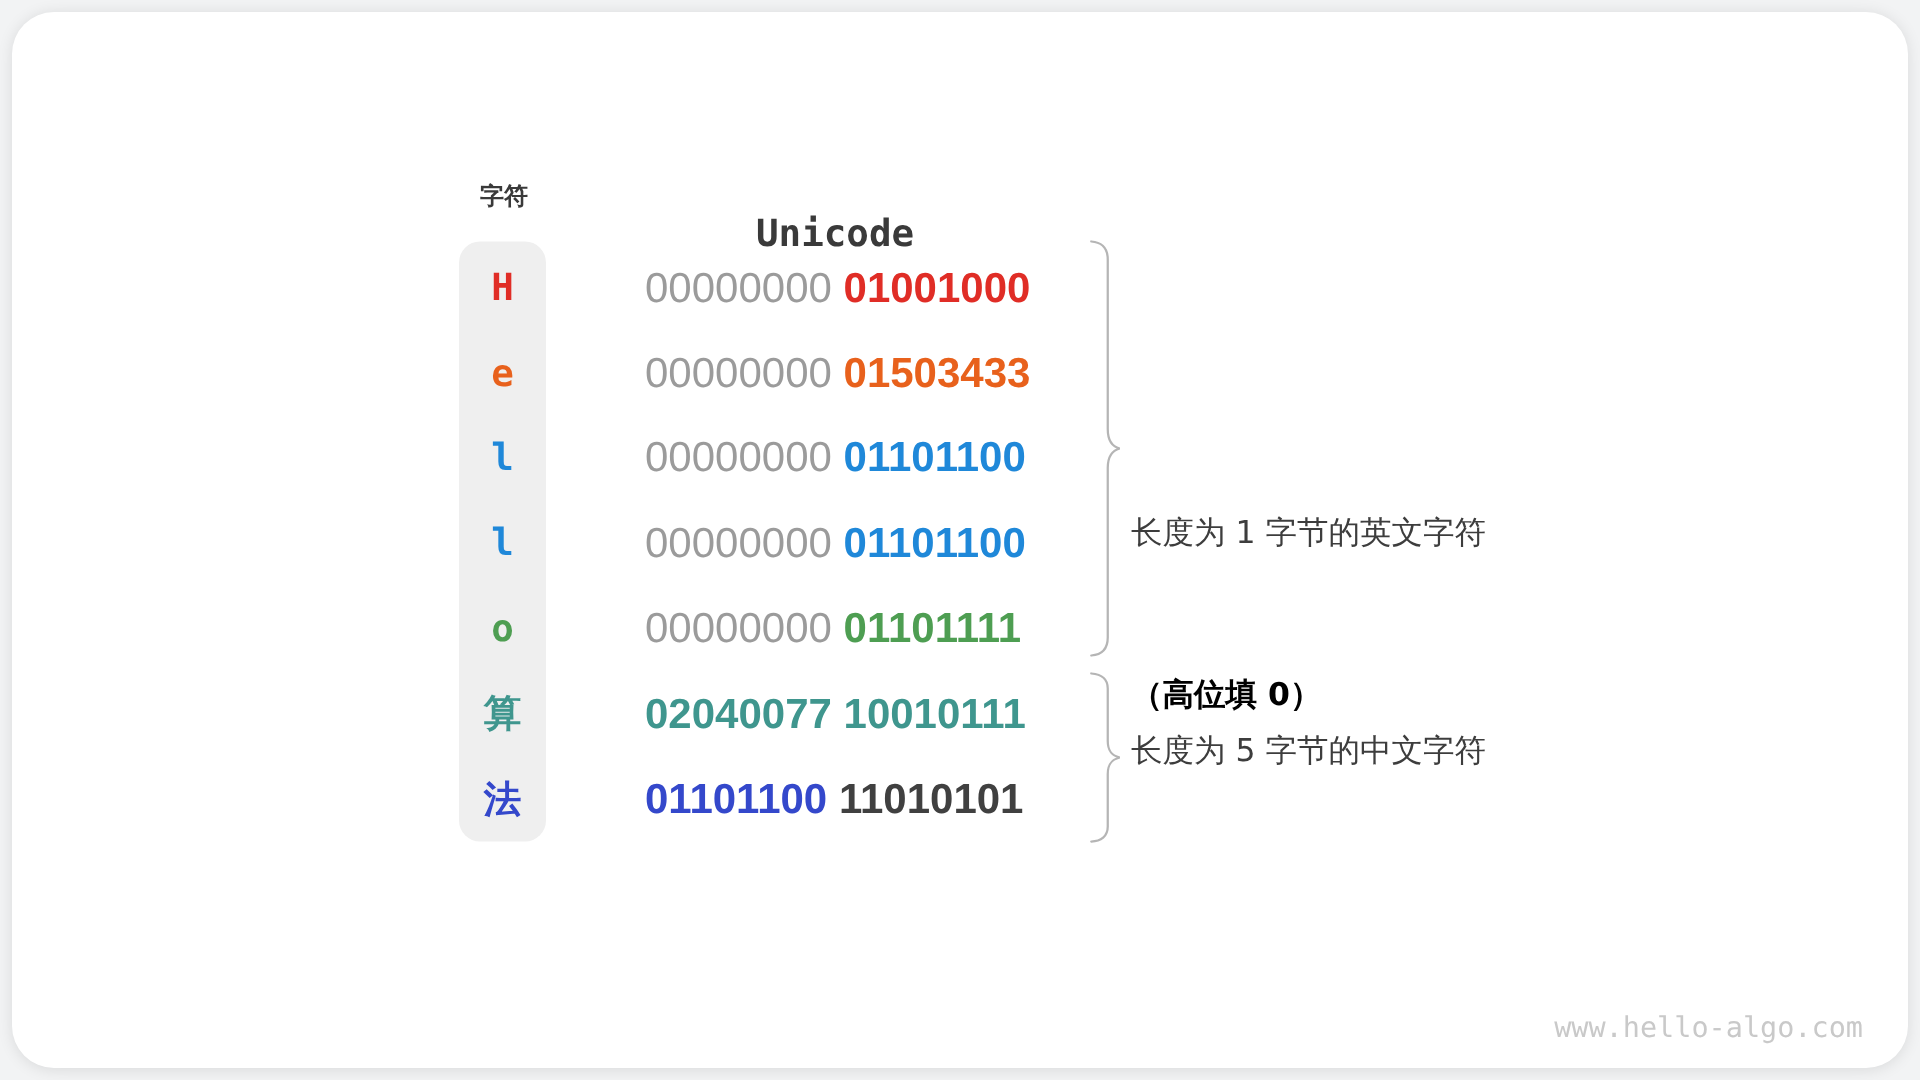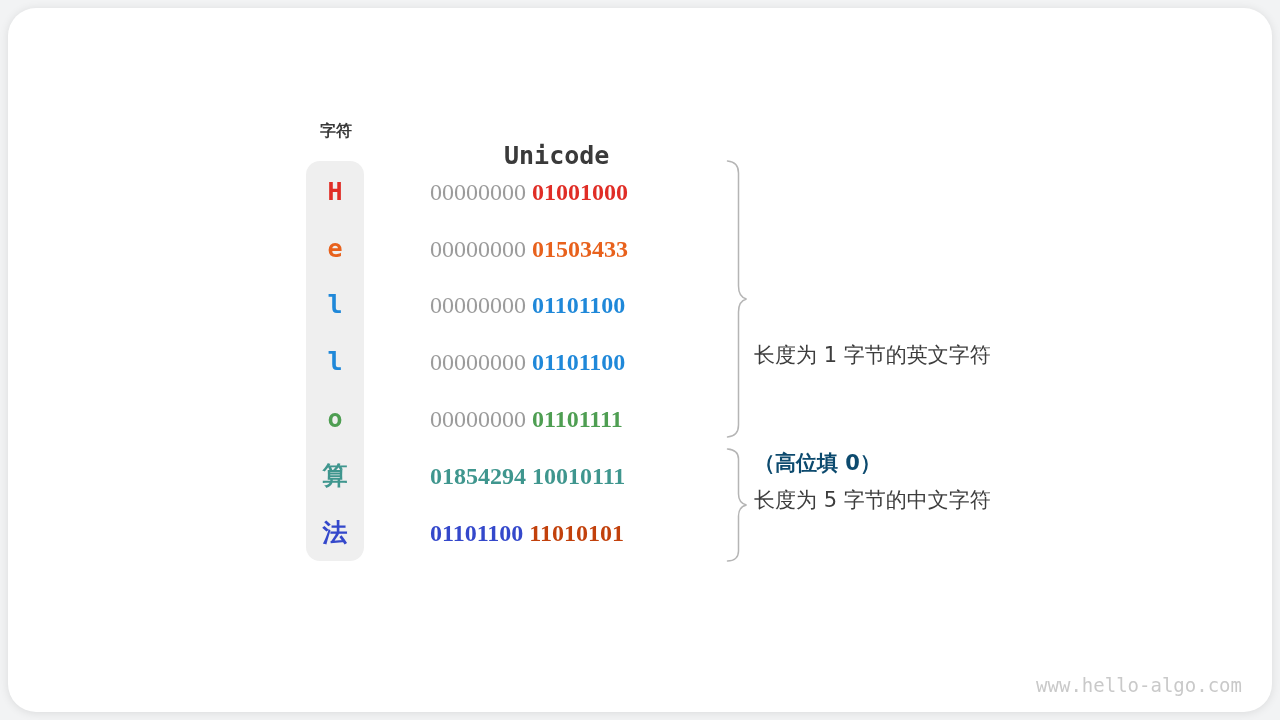--- a/index.html
+++ b/index.html
@@ -41,43 +41,43 @@
 
   .row { position: absolute; left: 0; width: 1280px; height: 30px; line-height: 30px; }
   .cell-char {
     position: absolute; left: 306px; width: 58px;
     text-align: center;
     font-family: "DejaVu Sans Mono", "DejaVu Sans", sans-serif;
     font-size: 25px; font-weight: 700;
   }
   .bin {
     position: absolute; left: 430px;
-    font-family: Liberation Serif, serif;
-    font-size: 24px;
+    font-family: Liberation Sans, sans-serif;
+    font-size: 28px;
     white-space: pre;
   }
   .byte { display: inline; }
   .byte.bold { font-weight: 700; }
 
   .brace { overflow: visible; }
   .brace path {
     fill: none;
     stroke: #b5b5b5;
     stroke-width: 1.5;
     stroke-linecap: round;
   }
 
   .annotation {
     width: 320px; 
     font-size: 21px; color: #3d3d3d;
     line-height: 36px;
     white-space: pre;
   }
   .annotation .muted-line {
-    color: #0c4a6e; font-weight: 700;
+    color: #000000; font-weight: 700;
   }
 
   .watermark {
     right: 38px; bottom: 24px;
     font-family: "DejaVu Sans Mono", "Liberation Mono", monospace;
     font-size: 19px; color: #c9c9c9;
   }
 </style>
 </head>
 <body>
@@ -104,25 +104,25 @@
 <div class="row" style="top:347px">
   <span class="cell-char" style="color: rgb(31, 136, 217);">l</span>
   <span class="bin"><span class="byte" style="color: rgb(155, 155, 155);">00000000</span><span> </span><span class="byte bold" style="color: rgb(31, 136, 217);">01101100</span></span>
 </div>
 <div class="row" style="top:404px">
   <span class="cell-char" style="color: rgb(78, 158, 82);">o</span>
   <span class="bin"><span class="byte" style="color: rgb(155, 155, 155);">00000000</span><span> </span><span class="byte bold" style="color: rgb(78, 158, 82);">01101111</span></span>
 </div>
 <div class="row" style="top:461px">
   <span class="cell-char" style="color: rgb(63, 150, 142);">算</span>
-  <span class="bin"><span class="byte bold" style="color: rgb(63, 150, 142);">01854294</span><span> </span><span class="byte bold" style="color: rgb(63, 150, 142);">10010111</span></span>
+  <span class="bin"><span class="byte bold" style="color: rgb(63, 150, 142);">02040077</span><span> </span><span class="byte bold" style="color: rgb(63, 150, 142);">10010111</span></span>
 </div>
 <div class="row" style="top:518px">
   <span class="cell-char" style="color: rgb(52, 72, 203);">法</span>
-  <span class="bin"><span class="byte bold" style="color: rgb(52, 72, 203);">01101100</span><span> </span><span class="byte bold" style="color: #c2410c;">11010101</span></span>
+  <span class="bin"><span class="byte bold" style="color: rgb(52, 72, 203);">01101100</span><span> </span><span class="byte bold" style="color: #404040;">11010101</span></span>
 </div>
 
 <svg class="abs brace" style="left:726px; top:160px;" width="22" height="278" viewBox="0 0 22 278">
   <path d="M1.5,1 C8,1.5 12.5,5 12.5,13 L12.5,126 C12.5,133 14.5,137.5 20.5,139 C14.5,140.5 12.5,145 12.5,152 L12.5,265 C12.5,273 8,276.5 1.5,277"></path>
 </svg>
 <svg class="abs brace" style="left:726px; top:448px;" width="22" height="114" viewBox="0 0 22 114">
   <path d="M1.5,1 C8,1.5 12.5,4.5 12.5,11 L12.5,46 C12.5,52 14.5,55.5 20.5,57 C14.5,58.5 12.5,62 12.5,68 L12.5,103 C12.5,109.5 8,113 1.5,113"></path>
 </svg>
 
 <div class="abs annotation" style="left:754px; top:265px;">

